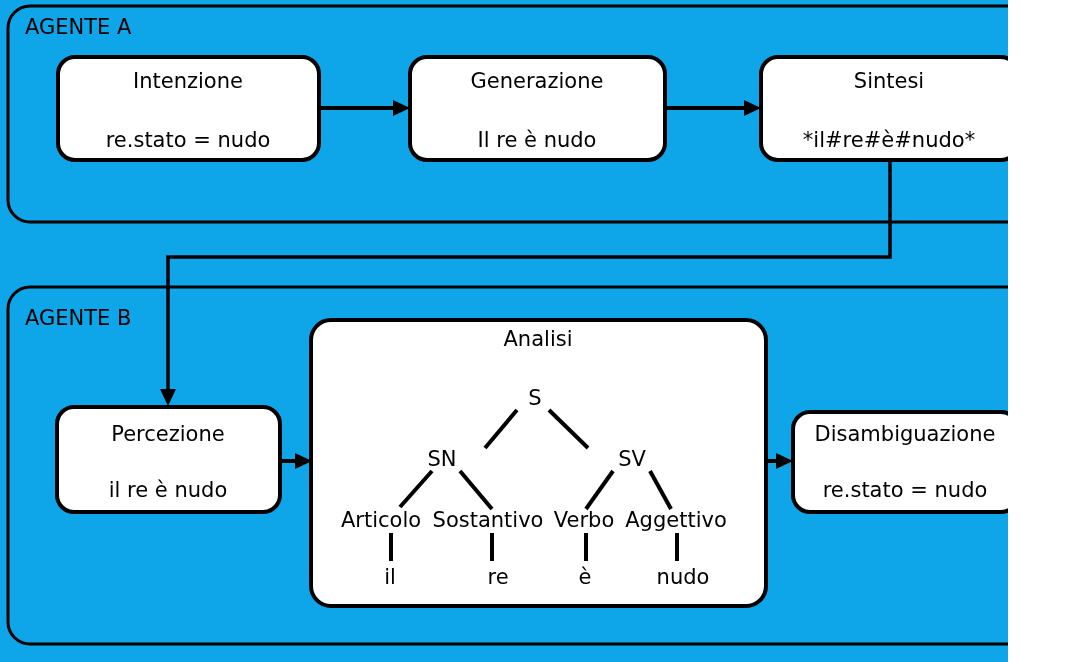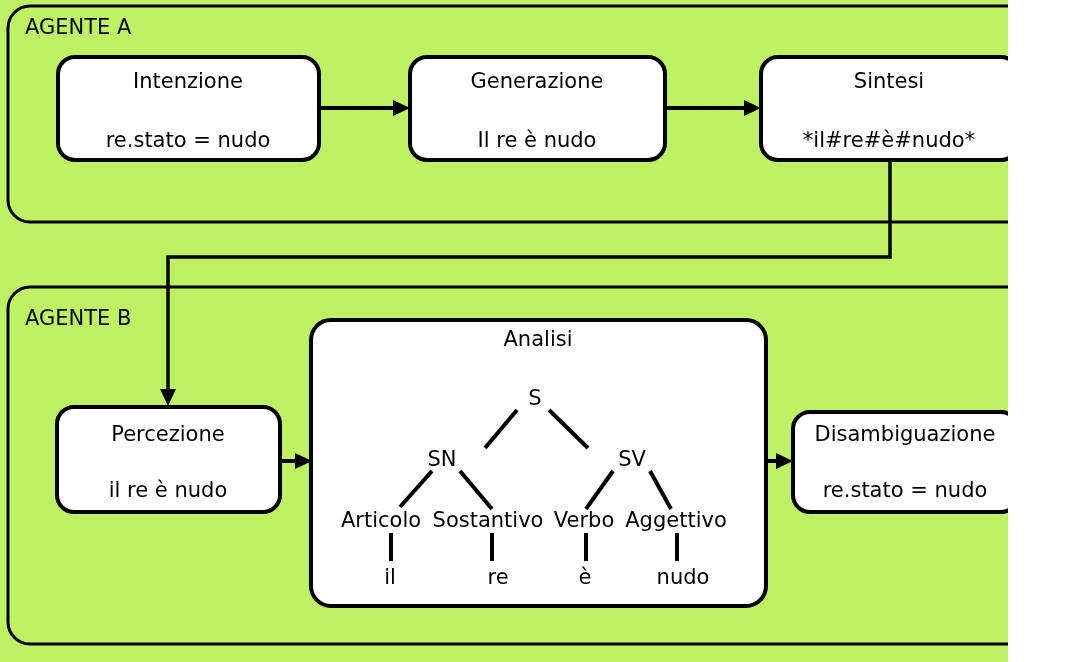--- a/index.html
+++ b/index.html
@@ -4,21 +4,21 @@
 <style>
   html, body {
     margin: 0;
     padding: 0;
     background: #ffffff;
   }
   .stage {
     position: relative;
     width: 1008px;
     height: 662px;
-    background: #bef264;
+    background: #0ea5e9;
     overflow: hidden;
   }
   svg {
     display: block;
   }
   .panel {
     fill: none;
     stroke: #000000;
     stroke-width: 3;
   }

